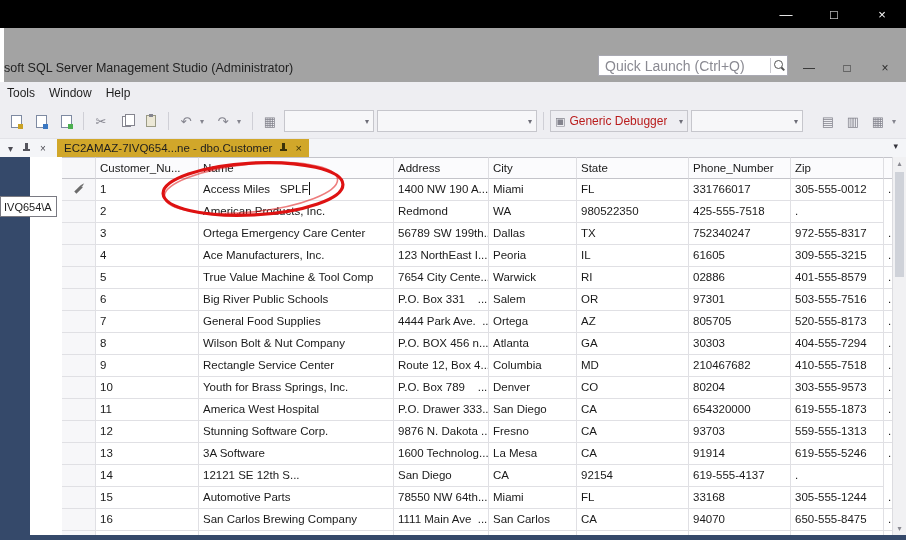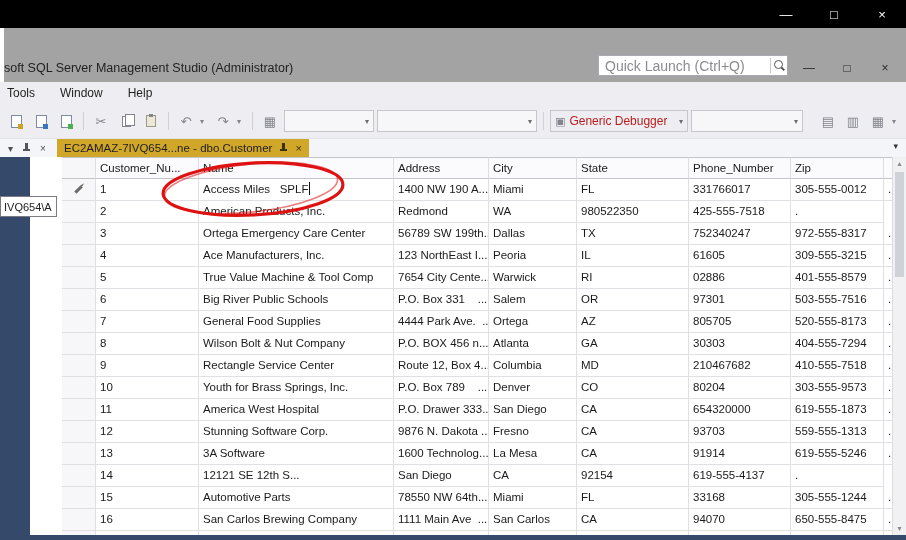--- a/index.html
+++ b/index.html
@@ -18,21 +18,21 @@
   .quick-launch { position:absolute; right:118px; top:27px; width:190px; height:21px; background:#fff; border:1px solid #a9a9b2; display:flex; align-items:center; }
   .ql-placeholder { flex:1; padding-left:6px; font-size:14px; color:#8a8a92; white-space:nowrap; overflow:hidden; }
   .ql-sep { width:1px; height:15px; background:#c9c9cf; }
   .magnifier { width:16px; height:15px; position:relative; display:inline-block; }
   .magnifier::before { content:''; position:absolute; left:3px; top:2px; width:7px; height:7px; border:1.5px solid #555; border-radius:50%; }
   .magnifier::after { content:''; position:absolute; left:10px; top:10px; width:4px; height:1.5px; background:#555; transform:rotate(45deg); }
   .title-btns { position:absolute; right:2px; top:26px; height:28px; display:flex; }
   .t-winbtn { width:38px; height:28px; display:flex; align-items:center; justify-content:center; color:#2b2b2b; font-size:12px; }
 
   
-  .menubar { position:absolute; top:82px; left:0; right:0; height:22px; background:#eeeef2; display:flex; align-items:center; gap:17px; padding-left:3px; }
+  .menubar { position:absolute; top:82px; left:0; right:0; height:22px; background:#eeeef2; display:flex; align-items:center; gap:6px; padding-left:3px; }
   .menu-item { font-size:12px; color:#1e1e1e; padding:2px 4px; }
 
   
   .toolbar { position:absolute; top:104px; left:0; right:0; height:35px; background:#eeeef2; display:flex; align-items:center; gap:3px; padding:0 5px; border-bottom:1px solid #e3e3e8; }
   .tbtn { width:22px; height:22px; display:flex; align-items:center; justify-content:center; }
   .tbtn.glyph { color:#84848e; font-size:13px; }
   .mini { color:#84848e; font-size:8px; width:9px; }
   .tsep { width:1px; height:18px; background:#cfcfd6; margin:0 3px; }
   .sheet { width:11px; height:13px; background:#fff; border:1px solid #7e8aa2; display:inline-block; position:relative; }
   .s1::after,.s2::after,.s3::after { content:''; position:absolute; right:-2px; bottom:-2px; width:5px; height:5px; }

